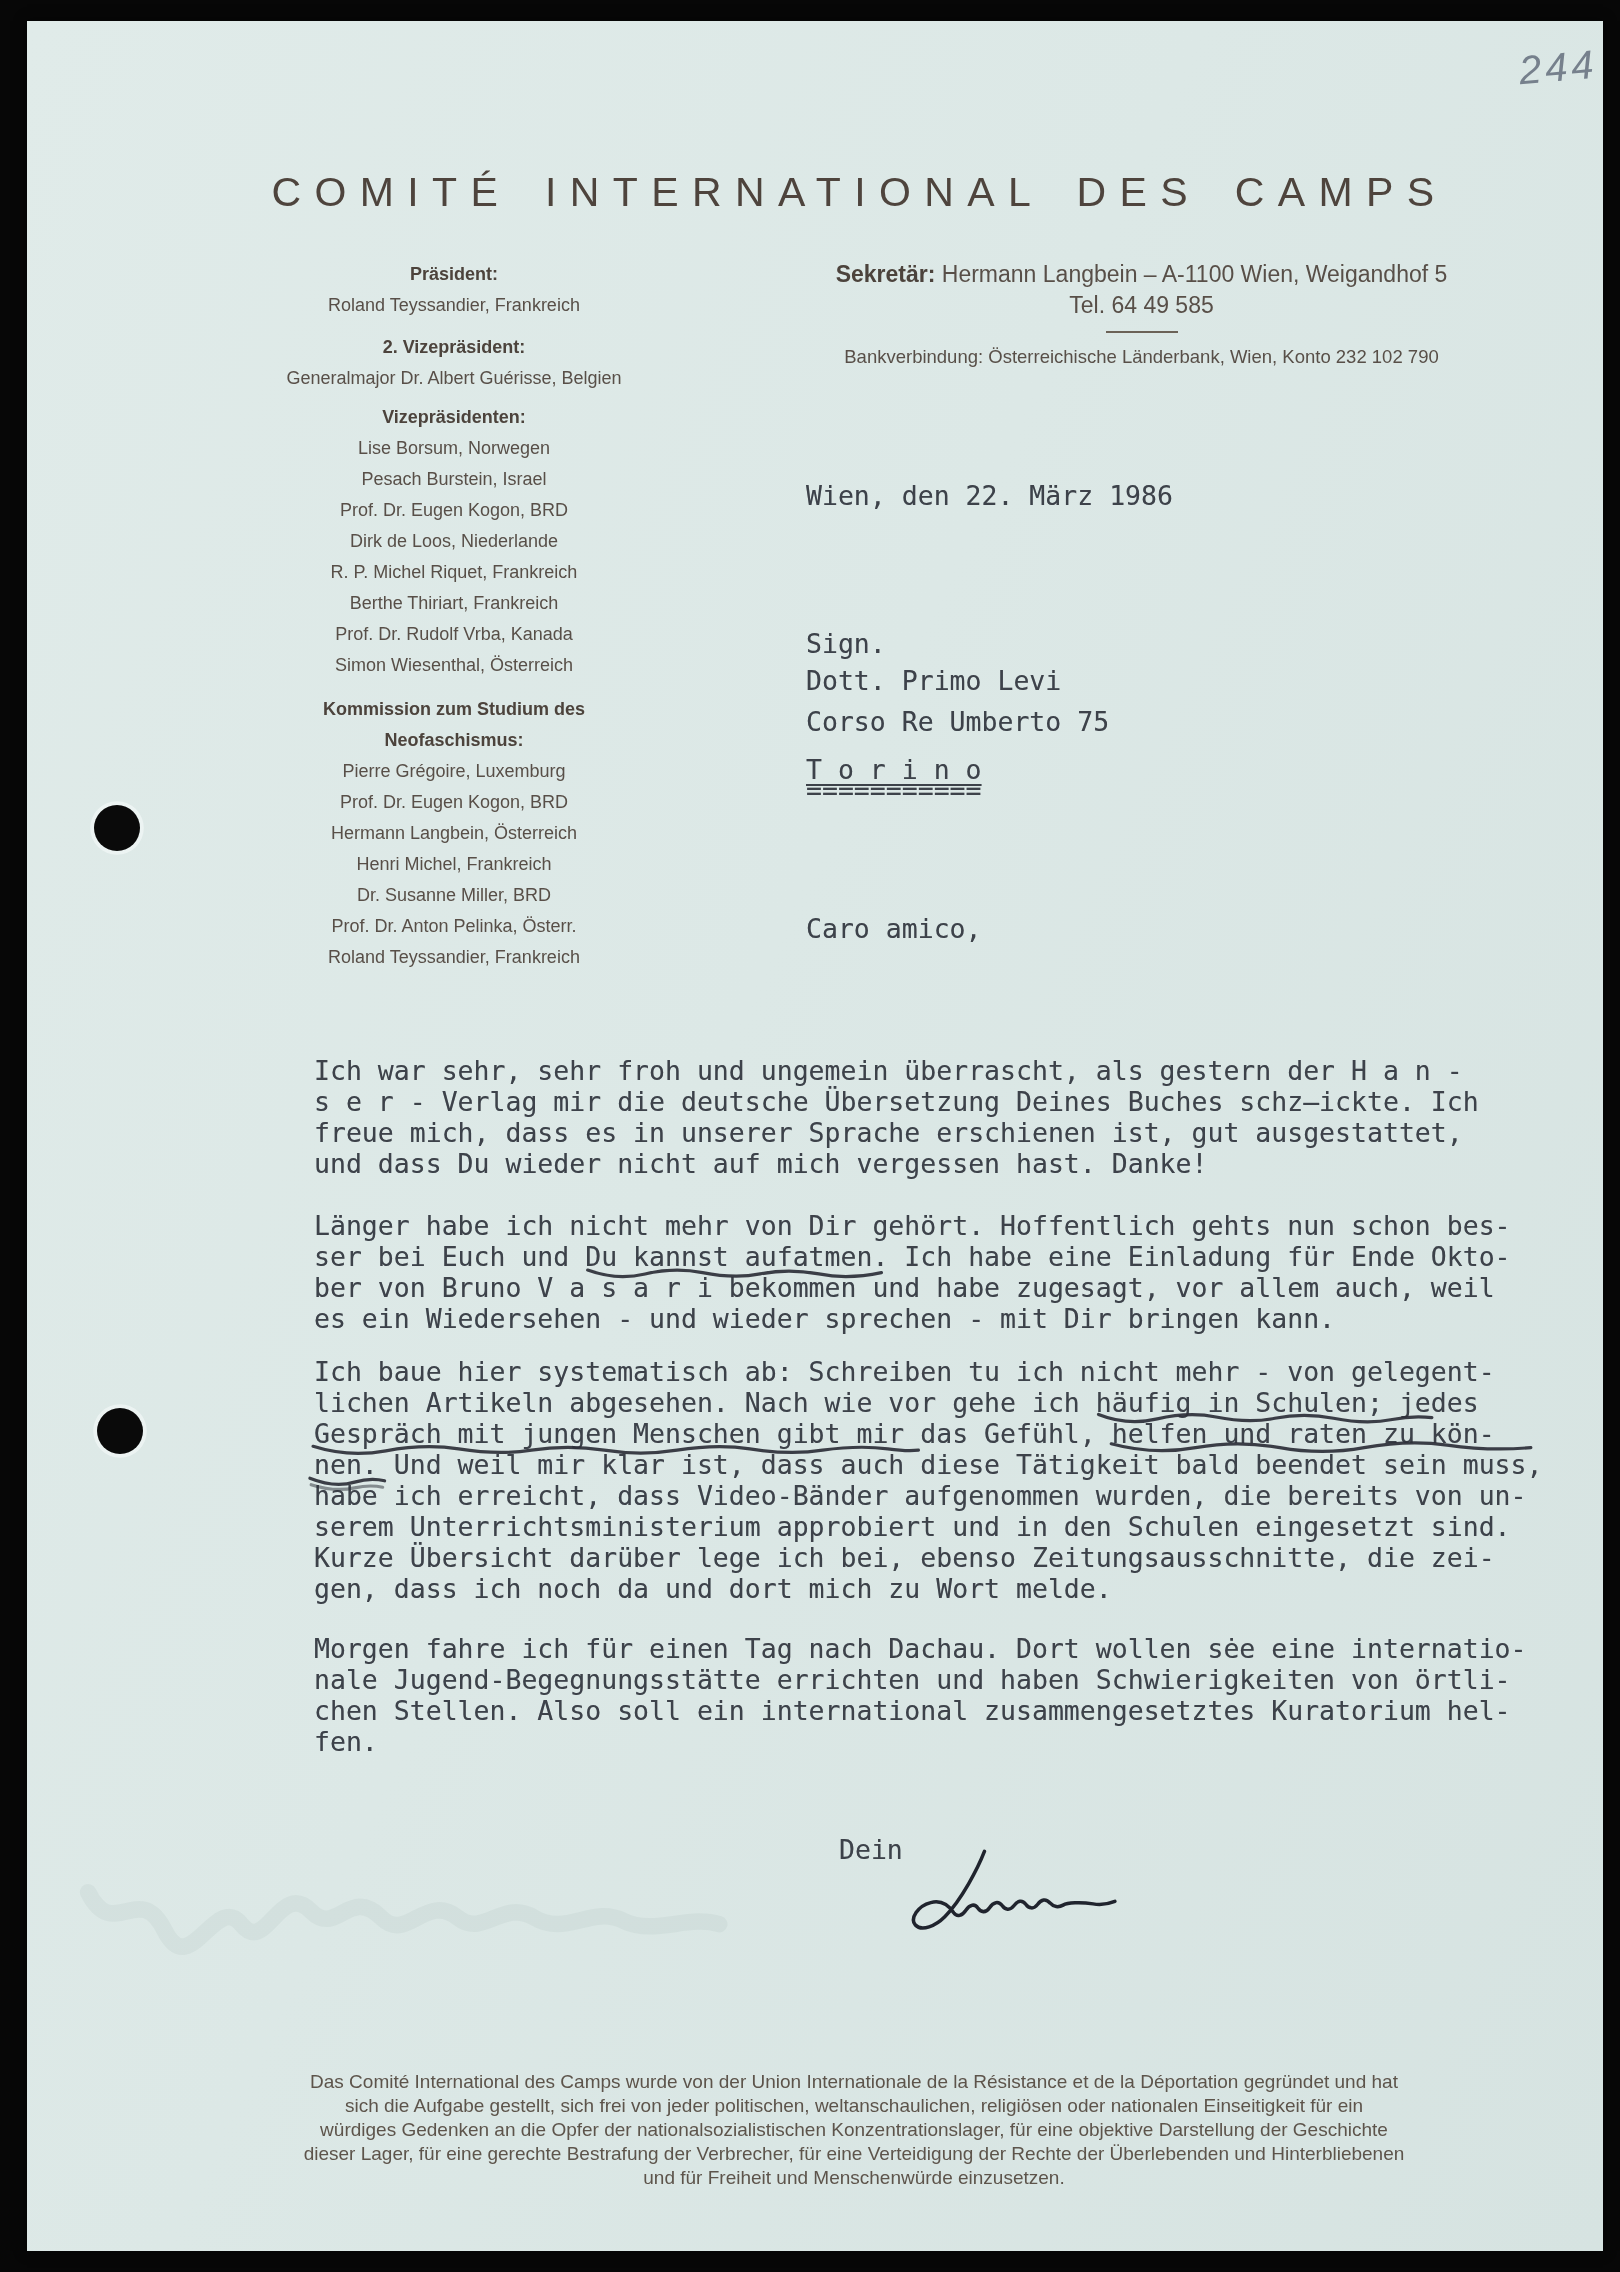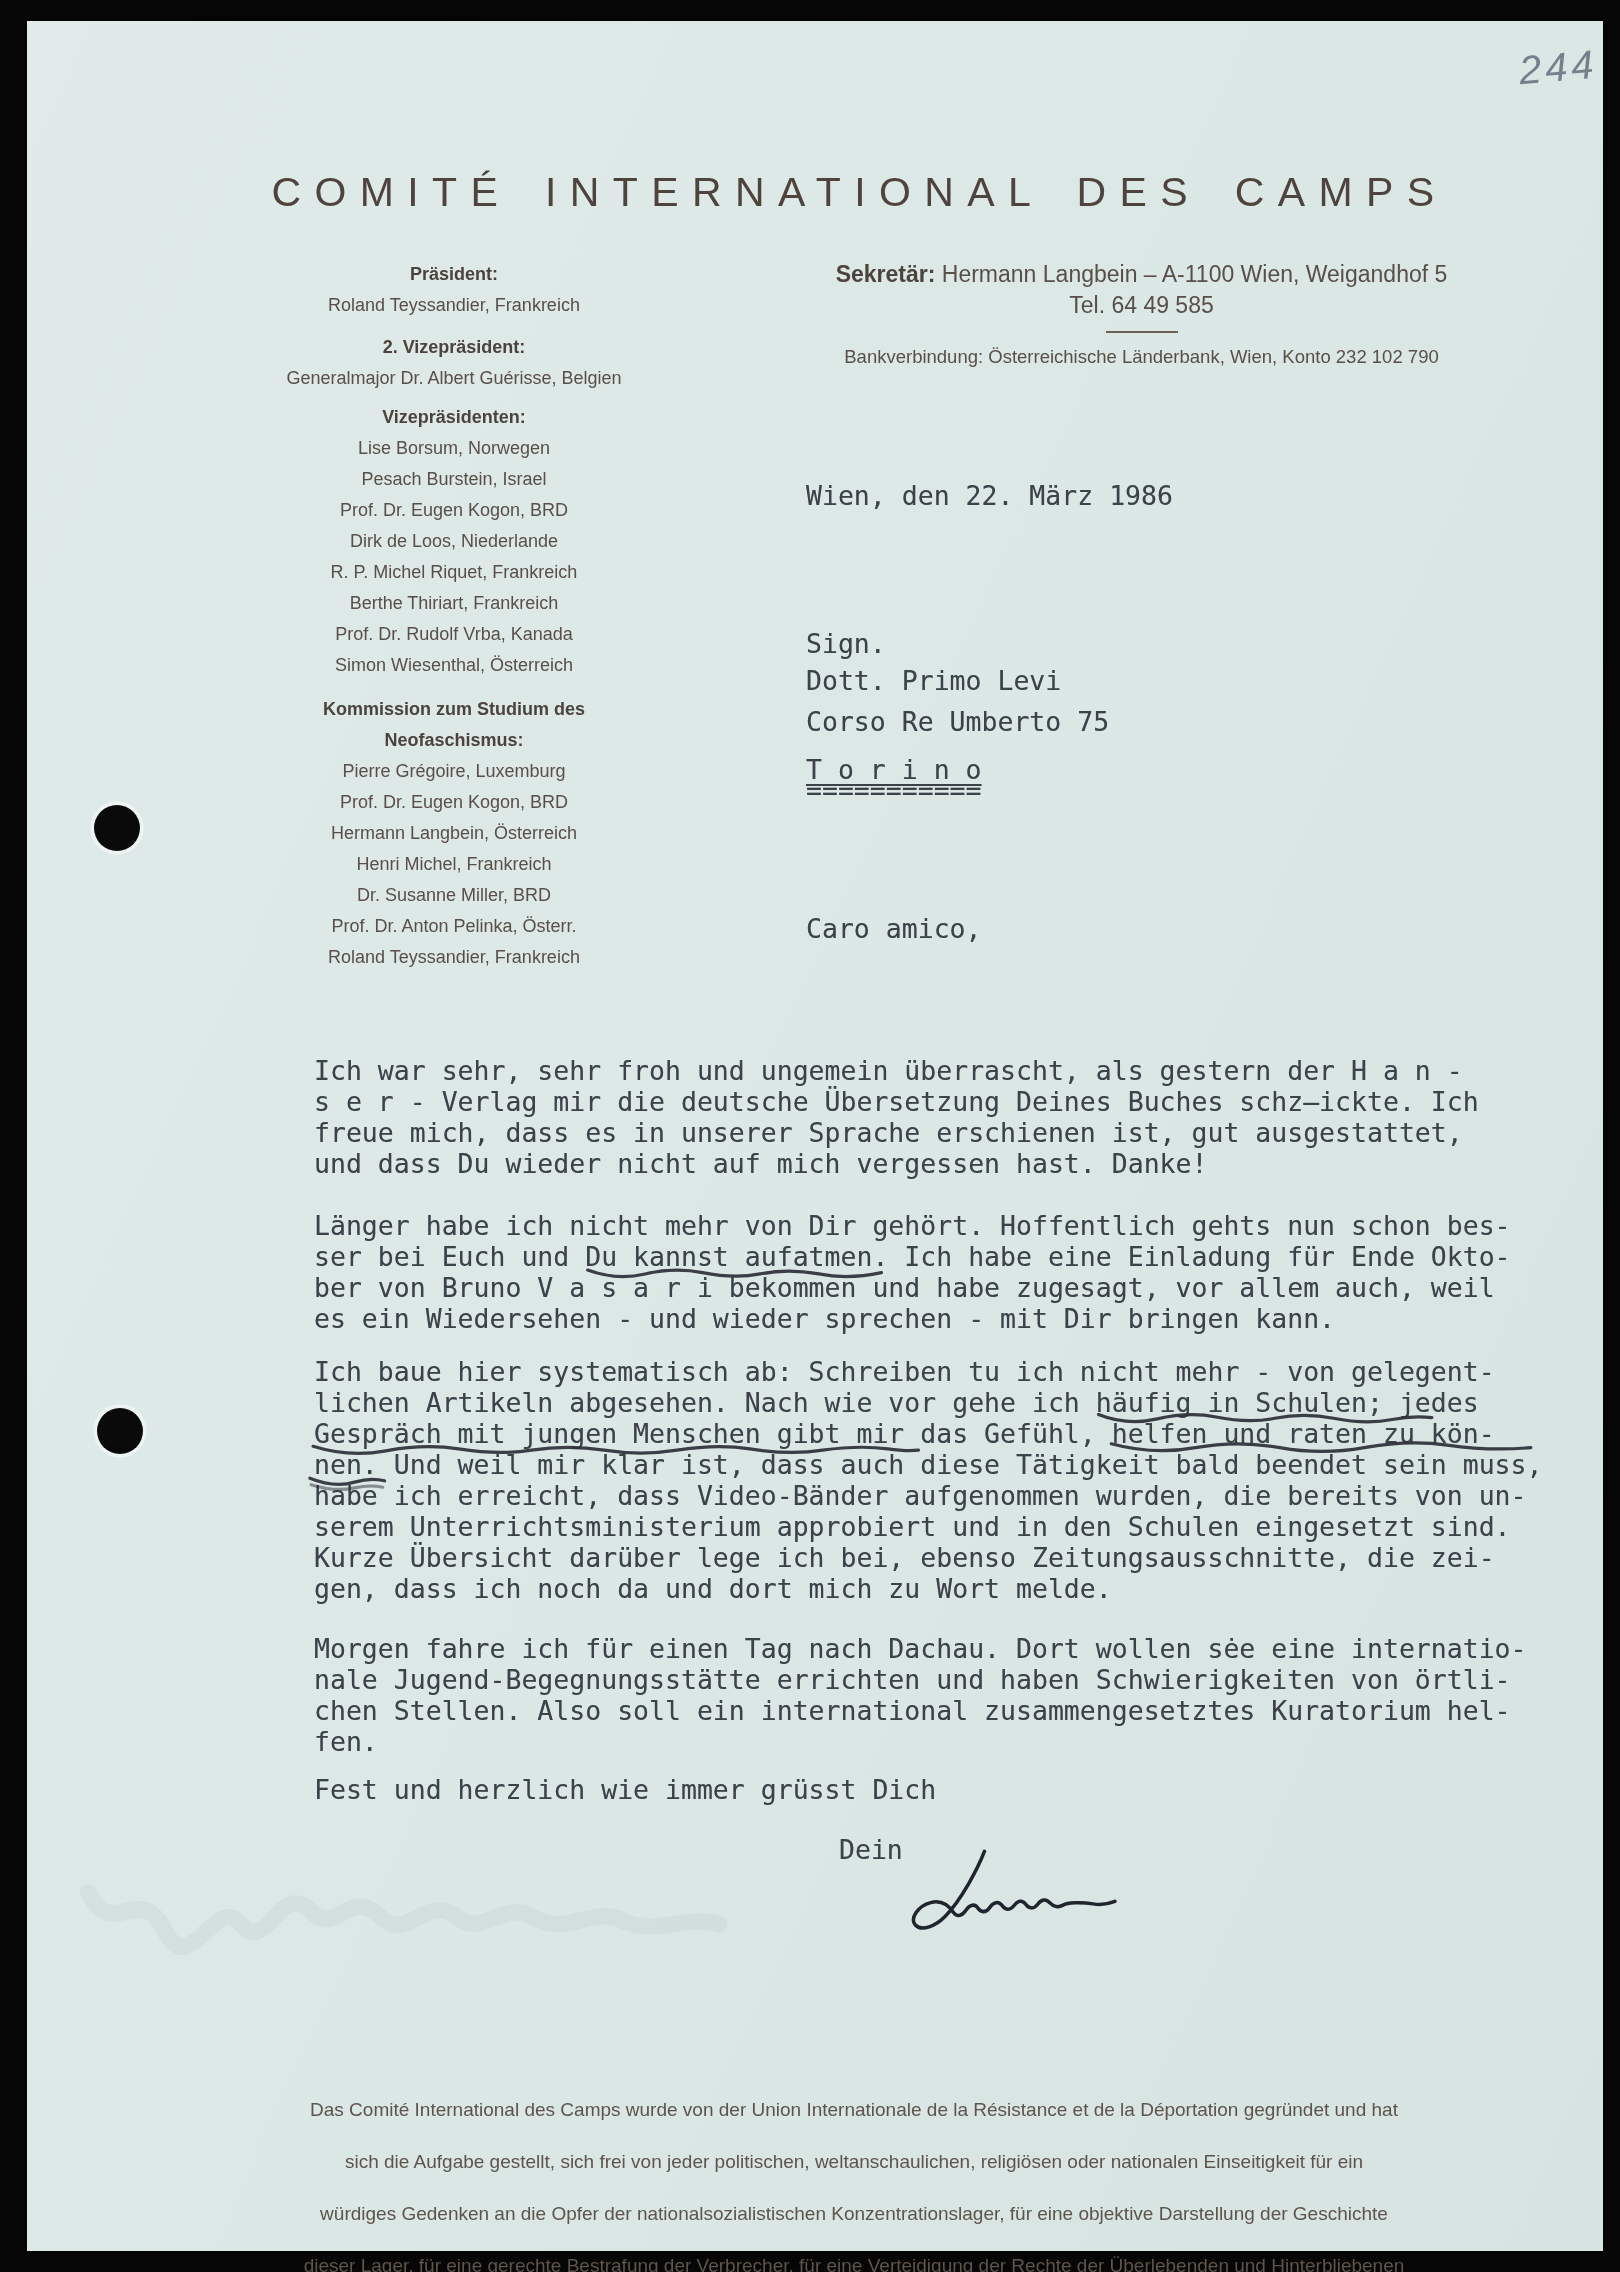--- a/index.html
+++ b/index.html
@@ -32,21 +32,21 @@
   .pen{stroke:#2c2f38;stroke-width:5px;fill:none;stroke-linecap:round;opacity:.92;}
   .sig{stroke:#20242e;stroke-width:5.5px;fill:none;stroke-linecap:round;stroke-linejoin:round;}
   .ghost{opacity:.06;}
   .pagenum{left:1492px;top:24px;font-size:40px;font-style:italic;color:#76808c;
            transform:rotate(-5deg);letter-spacing:3.8px;}
   .hole{position:absolute;width:46px;height:46px;border-radius:50%;background:#0a0a0a;
         box-shadow:0 0 0 3.8px rgba(248,252,251,.55);}
   
   .footer{left:198px;top:2049px;width:1258px;text-align:center;line-height:24px;
           font-size:19px;color:#5d544b;}
-  .footer .line{height:24px;line-height:24px;white-space:nowrap;display:block;margin-top:28px;}
+  .footer .line{height:24px;line-height:24px;white-space:nowrap;display:block;}
 </style>
 </head>
 <body>
 
 <div class="scan">
   <div class="paper">
 
     <div class="abs pagenum">244</div>
 
     <div class="abs title">COMITÉ INTERNATIONAL DES CAMPS</div>
@@ -92,21 +92,20 @@
     <div class="abs tw" style="left:779px;top:644px;">Dott. Primo Levi</div>
     <div class="abs tw" style="left:779px;top:685px;">Corso Re Umberto 75</div>
     <div class="abs tw" style="left:779px;top:733px;"><span class="city">T o r i n o</span></div>
     <div class="abs tw equals" style="left:779px;top:754px;">===========</div>
     <div class="abs tw" style="left:779px;top:892px;">Caro amico,</div>
 
     <div class="abs tw" style="left:287px;top:1034px;"><div class="line">Ich war sehr, sehr froh und ungemein überrascht, als gestern der H a n -</div><div class="line">s e r - Verlag mir die deutsche Übersetzung Deines Buches schz̶ickte. Ich</div><div class="line">freue mich, dass es in unserer Sprache erschienen ist, gut ausgestattet,</div><div class="line">und dass Du wieder nicht auf mich vergessen hast. Danke!</div></div>
     <div class="abs tw" style="left:287px;top:1189px;"><div class="line">Länger habe ich nicht mehr von Dir gehört. Hoffentlich gehts nun schon bes-</div><div class="line">ser bei Euch und Du kannst aufatmen. Ich habe eine Einladung für Ende Okto-</div><div class="line">ber von Bruno V a s a r i bekommen und habe zugesagt, vor allem auch, weil</div><div class="line">es ein Wiedersehen - und wieder sprechen - mit Dir bringen kann.</div></div>
     <div class="abs tw" style="left:287px;top:1335px;"><div class="line">Ich baue hier systematisch ab: Schreiben tu ich nicht mehr - von gelegent-</div><div class="line">lichen Artikeln abgesehen. Nach wie vor gehe ich häufig in Schulen; jedes</div><div class="line">Gespräch mit jungen Menschen gibt mir das Gefühl, helfen und raten zu kön-</div><div class="line">nen. Und weil mir klar ist, dass auch diese Tätigkeit bald beendet sein muss,</div><div class="line">habe ich erreicht, dass Video-Bänder aufgenommen wurden, die bereits von un-</div><div class="line">serem Unterrichtsministerium approbiert und in den Schulen eingesetzt sind.</div><div class="line">Kurze Übersicht darüber lege ich bei, ebenso Zeitungsausschnitte, die zei-</div><div class="line">gen, dass ich noch da und dort mich zu Wort melde.</div></div>
     <div class="abs tw" style="left:287px;top:1612px;"><div class="line">Morgen fahre ich für einen Tag nach Dachau. Dort wollen sėe eine internatio-</div><div class="line">nale Jugend-Begegnungsstätte errichten und haben Schwierigkeiten von örtli-</div><div class="line">chen Stellen. Also soll ein international zusammengesetztes Kuratorium hel-</div><div class="line">fen.</div></div>
-    <div class="abs tw" style="left:287px;top:1753px;">Fest und herzlich wie immer grüsst Dich</div>
     <div class="abs tw" style="left:812px;top:1813px;">Dein</div>
 
     <svg class="abs" style="left:0;top:0;" width="1576" height="2230" viewBox="0 0 2468 3492">
       <path class="pen" d="M878,1956 c30,11 60,13 90,6 c30,-7 60,-8 90,-2 c30,6 60,8 90,2 c30,-6 60,-6 92,0 c30,6 60,6 98,-2"></path>
       <path class="pen" d="M1678,2182 c30,12 62,14 92,7 c30,-7 62,-9 92,-3 c30,6 62,8 92,2 c30,-6 62,-6 92,0 c30,6 62,8 92,2 c20,-4 42,-5 62,-3"></path>
       <path class="pen" d="M448,2232 c38,12 76,14 114,7 c38,-7 76,-9 114,-3 c38,6 76,8 114,2 c38,-6 76,-6 114,0 c38,6 76,6 114,0 c38,-6 76,-8 114,-2 c38,6 76,8 114,2 c36,-5 72,-6 102,-2 c22,3 32,4 48,2"></path>
       <path class="pen" d="M1698,2228 c44,12 88,14 132,6 c44,-8 88,-8 132,0 c44,8 88,8 132,0 c44,-8 88,-10 130,-4 c42,6 86,8 131,4"></path>
       <path class="pen" d="M443,2282 c25,10 50,12 70,6 c20,-6 32,-6 47,-2"></path>
       <path class="pen" d="M445,2292 c25,8 50,9 68,5 c18,-4 30,-4 44,-1" style="opacity:.5"></path>
     </svg>

